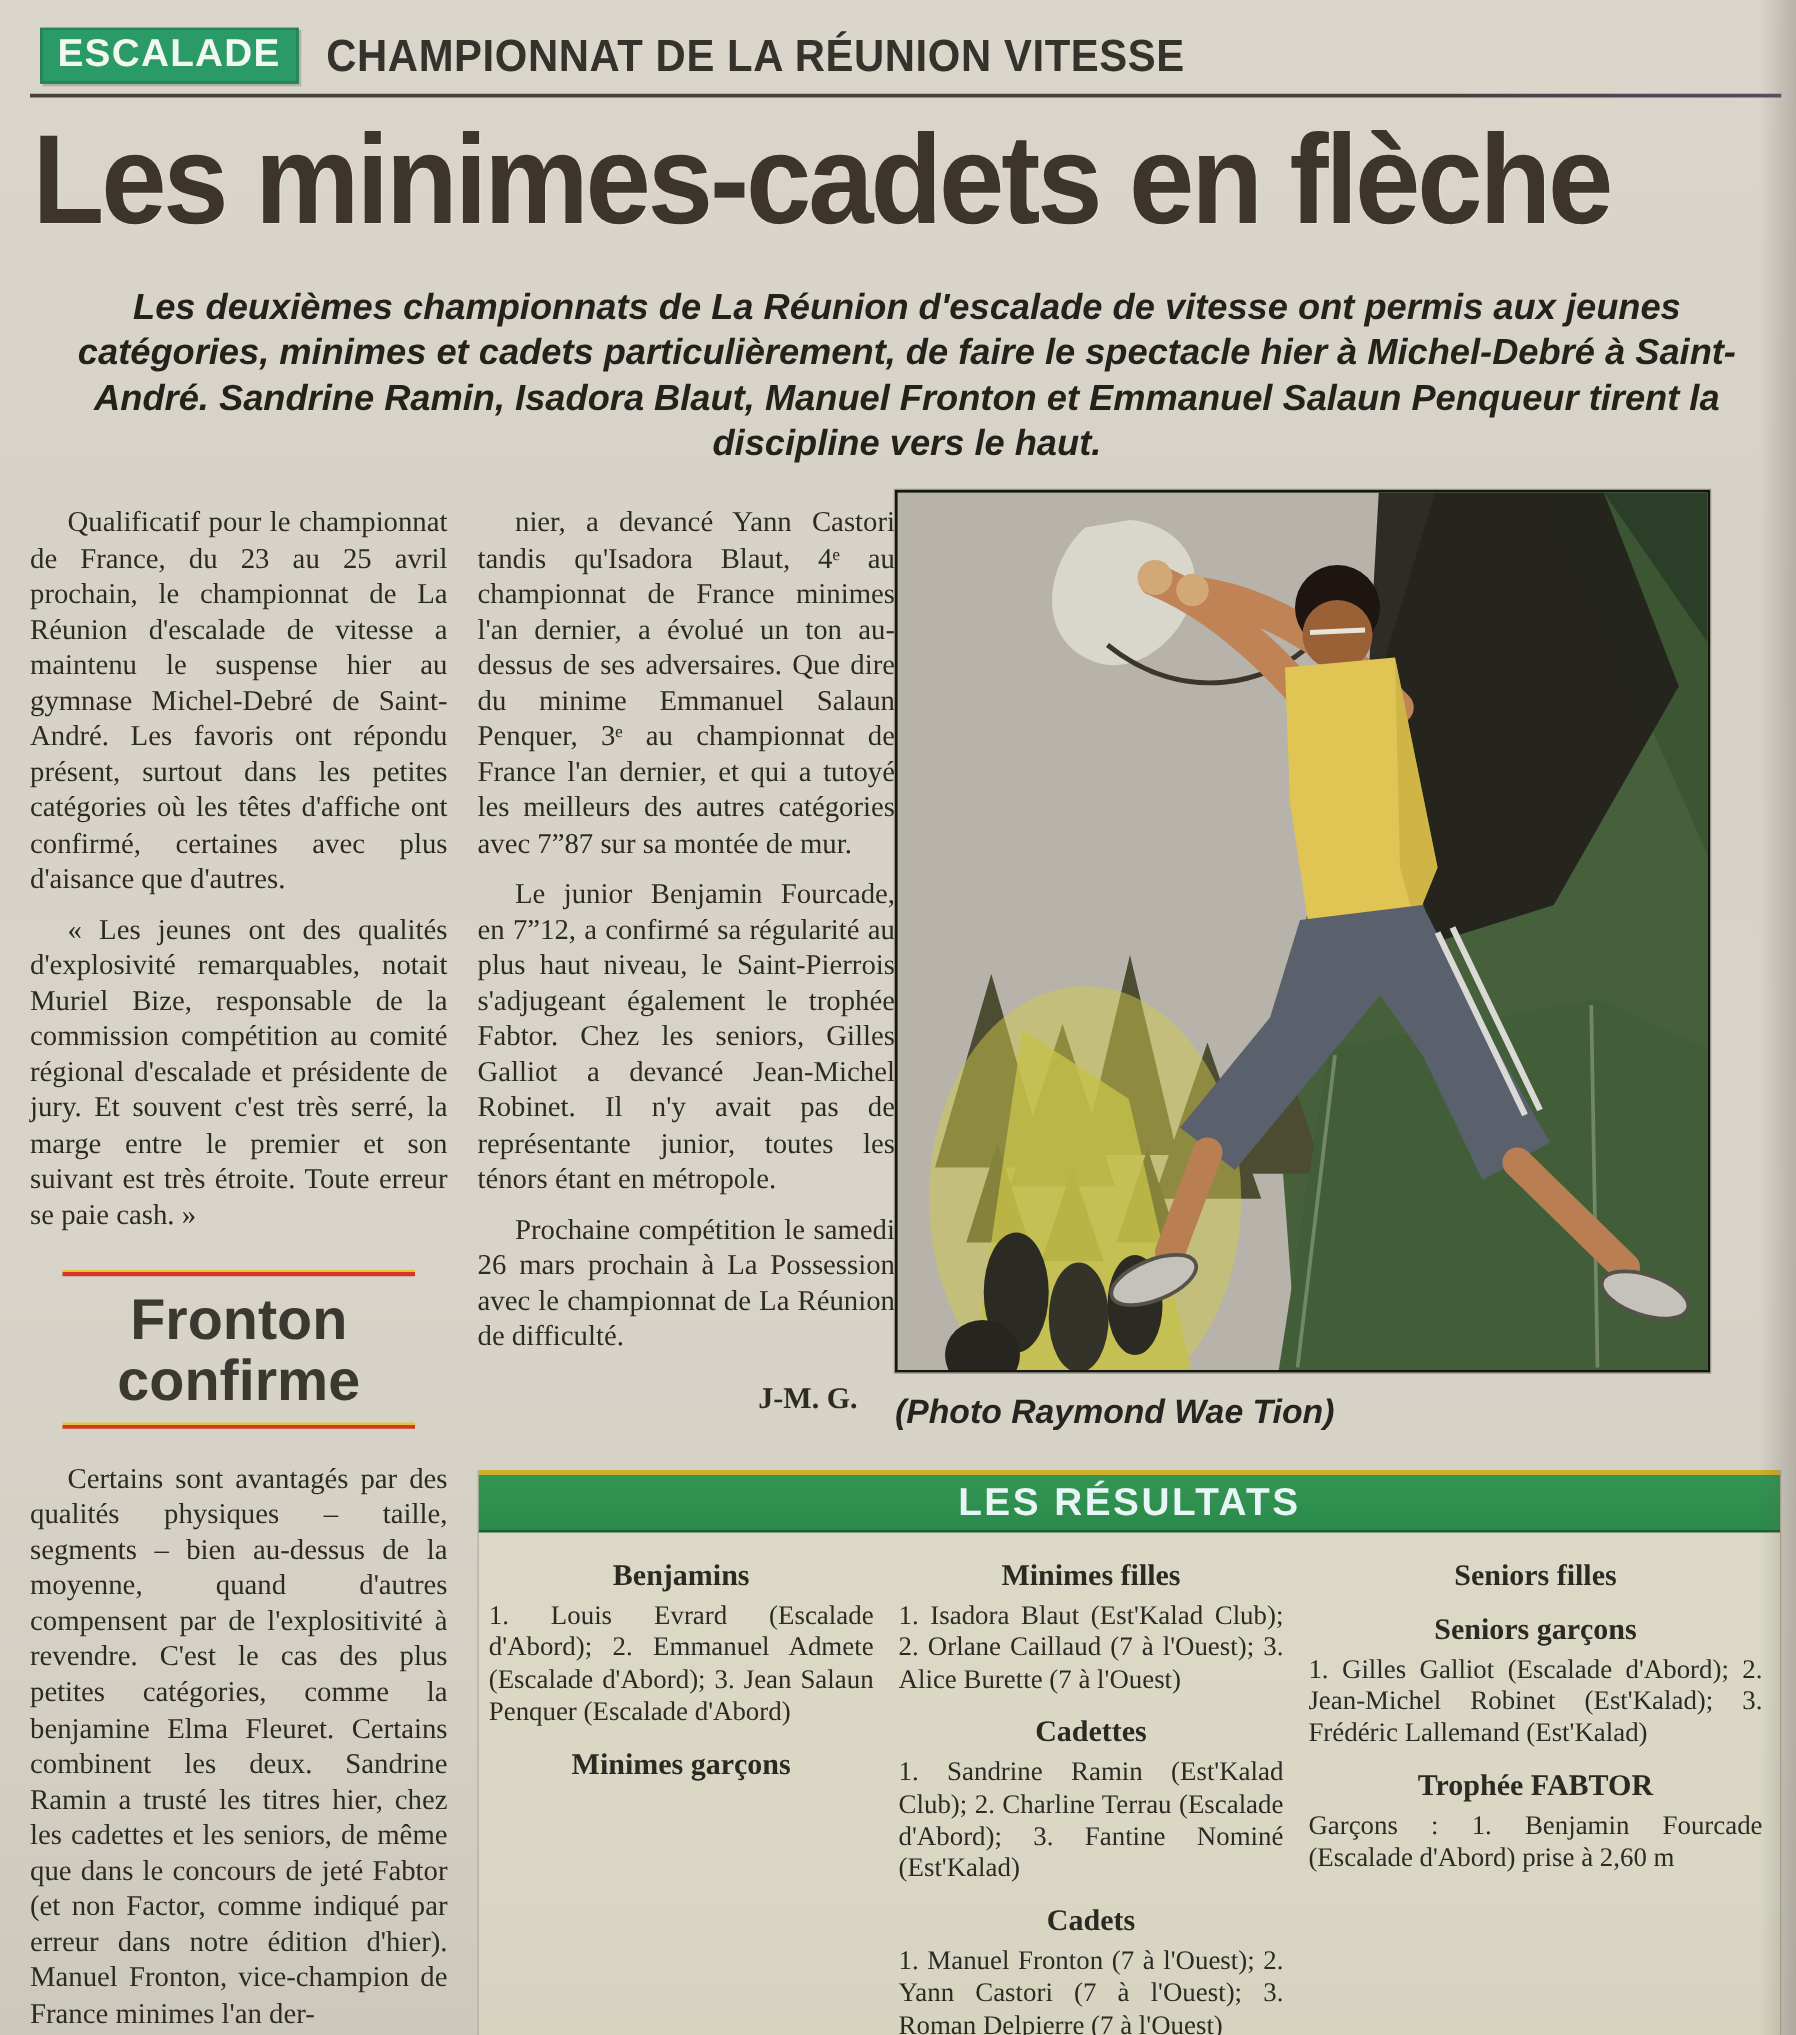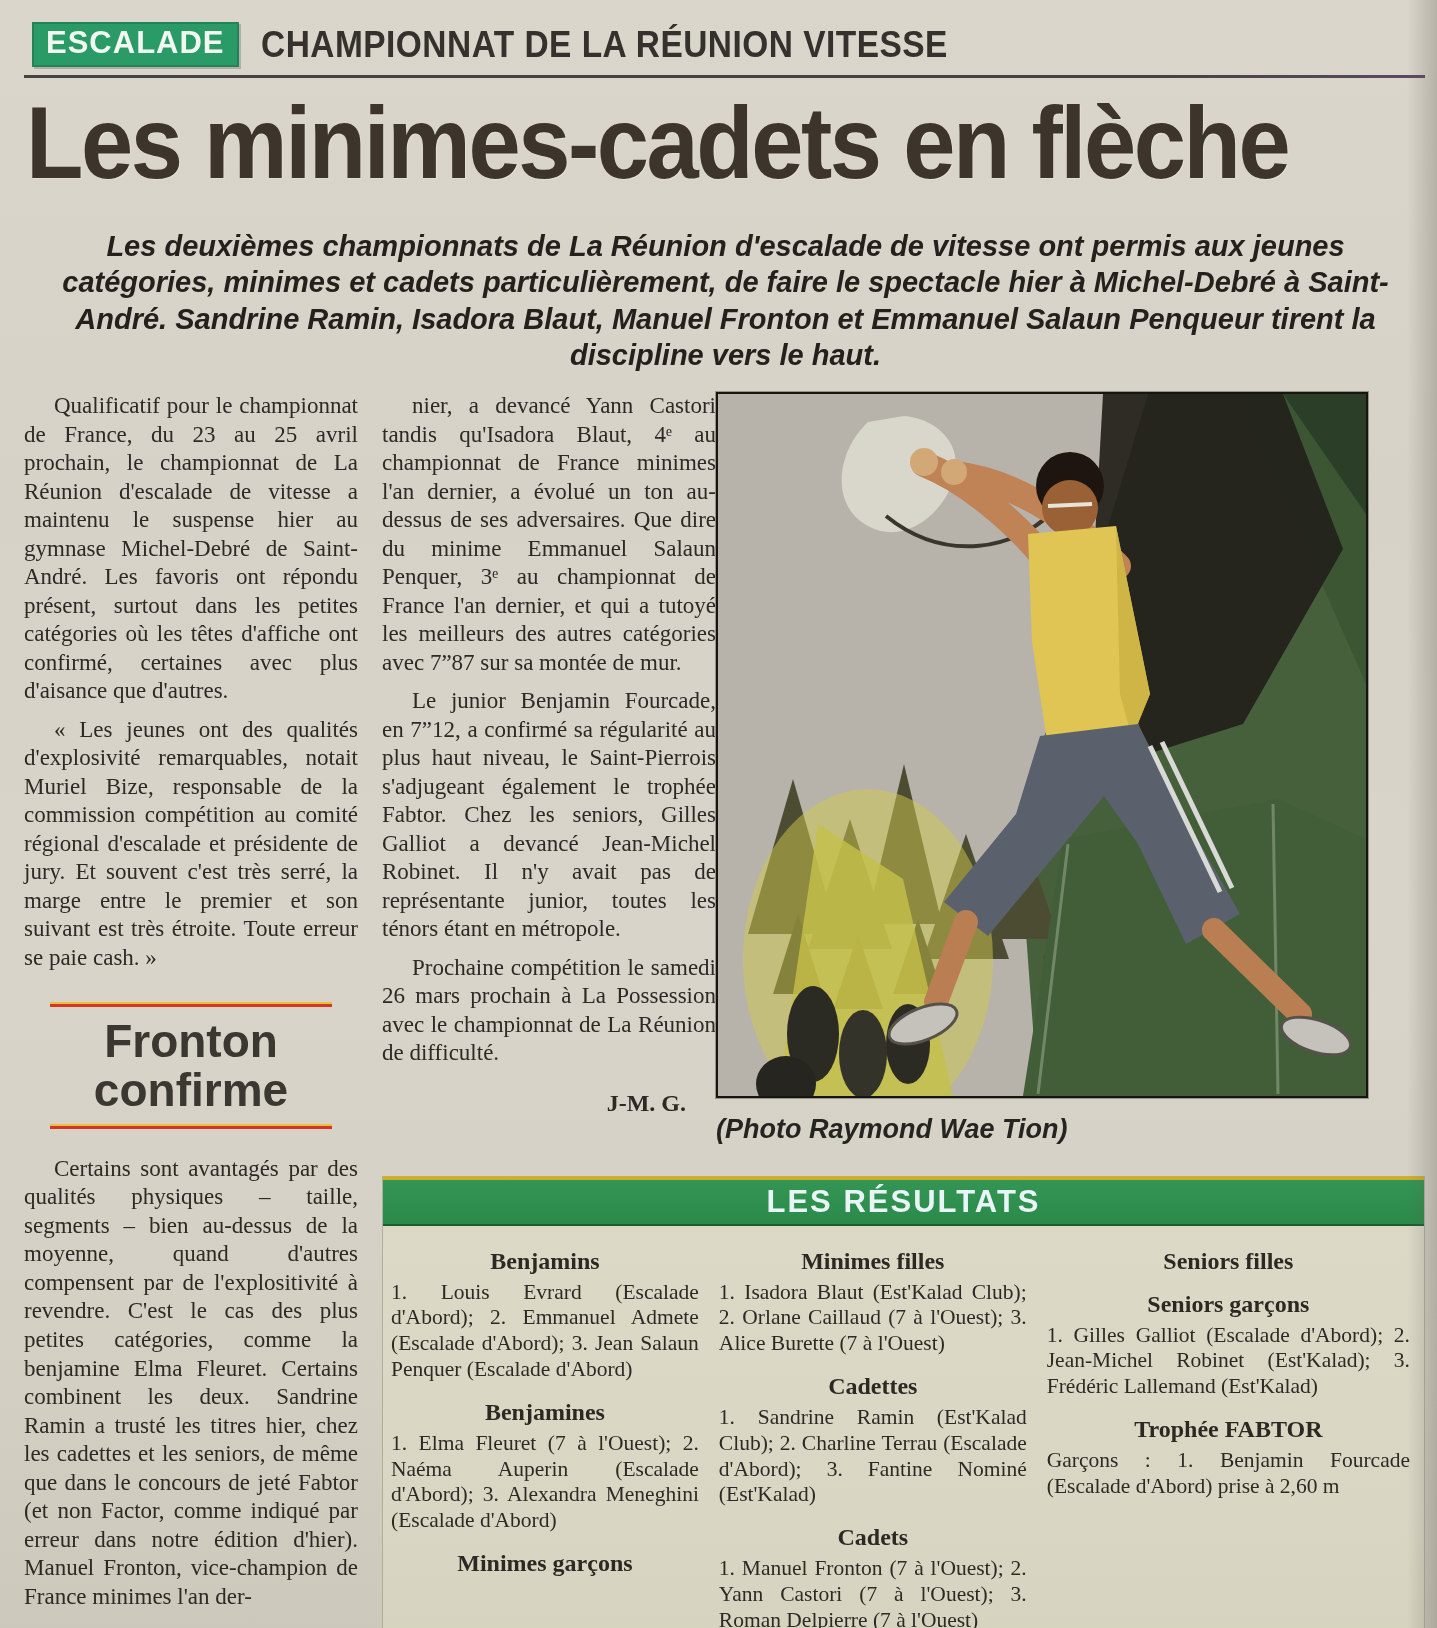--- a/index.html
+++ b/index.html
@@ -44,21 +44,21 @@
     font-family:"Liberation Sans",sans-serif;font-weight:bold;font-style:italic;
     font-size:29px;line-height:1.26;text-align:center;
     color:#24211d;margin:40px 4px 18px;
   }
   
   .content{display:flex;gap:24px;margin-top:6px;}
   .col1{width:334px;flex:none;}
   .right-area{flex:1;display:flex;flex-direction:column;min-width:0;}
   .row-top{display:flex;}
   .col2{width:334px;flex:none;}
-  p.body{font-size:23px;line-height:1.24;text-align:justify;text-indent:30px;margin:0 0 10px;color:#2d2a25;}
+  p.body{font-size:23px;line-height:1.24;text-align:justify;text-indent:30px;margin:12px 0 10px;color:#2d2a25;}
   .subhead-block{margin:30px 16px 26px;text-align:center;}
   .hrule{height:5px;margin:0 10px;background:linear-gradient(180deg,#e7c23a 0%,#e7c23a 38%,#d23726 38%,#d23726 100%);}
   .subhead{
     font-family:"Liberation Sans",sans-serif;font-weight:bold;
     font-size:46px;line-height:1.05;color:#3b3831;margin:10px 0;
   }
   .byline{font-weight:bold;font-size:24px;text-align:right;padding-right:30px;margin-top:22px;color:#2d2a25;}
   
   figure.photo{width:652px;margin:0;flex:none;}
   .photo-frame{border:2px solid #17150f;outline:1px solid #979388;line-height:0;background:#40573a;}
@@ -211,24 +211,20 @@
           <span class="results-title">LES RÉSULTATS</span>
         </div>
         <div class="results-columns">
 
           <div class="rcol">
             <div class="rsec">
               <h3>Benjamins</h3>
               <p>1. Louis Evrard (Escalade d'Abord); 2. Emmanuel Admete (Escalade d'Abord); 3. Jean Salaun Penquer (Escalade d'Abord)</p>
             </div>
             <div class="rsec">
-              <h3>Benjamines</h3>
-              <p>1. Elma Fleuret (7 à l'Ouest); 2. Naéma Auperin (Escalade d'Abord); 3. Alexandra Meneghini (Escalade d'Abord)</p>
-            </div>
-            <div class="rsec">
               <h3>Minimes garçons</h3>
 
             </div>
           </div>
 
           <div class="rcol">
             <div class="rsec">
               <h3>Minimes filles</h3>
               <p>1. Isadora Blaut (Est'Kalad Club); 2. Orlane Caillaud (7 à l'Ouest); 3. Alice Burette (7 à l'Ouest)</p>
             </div>

